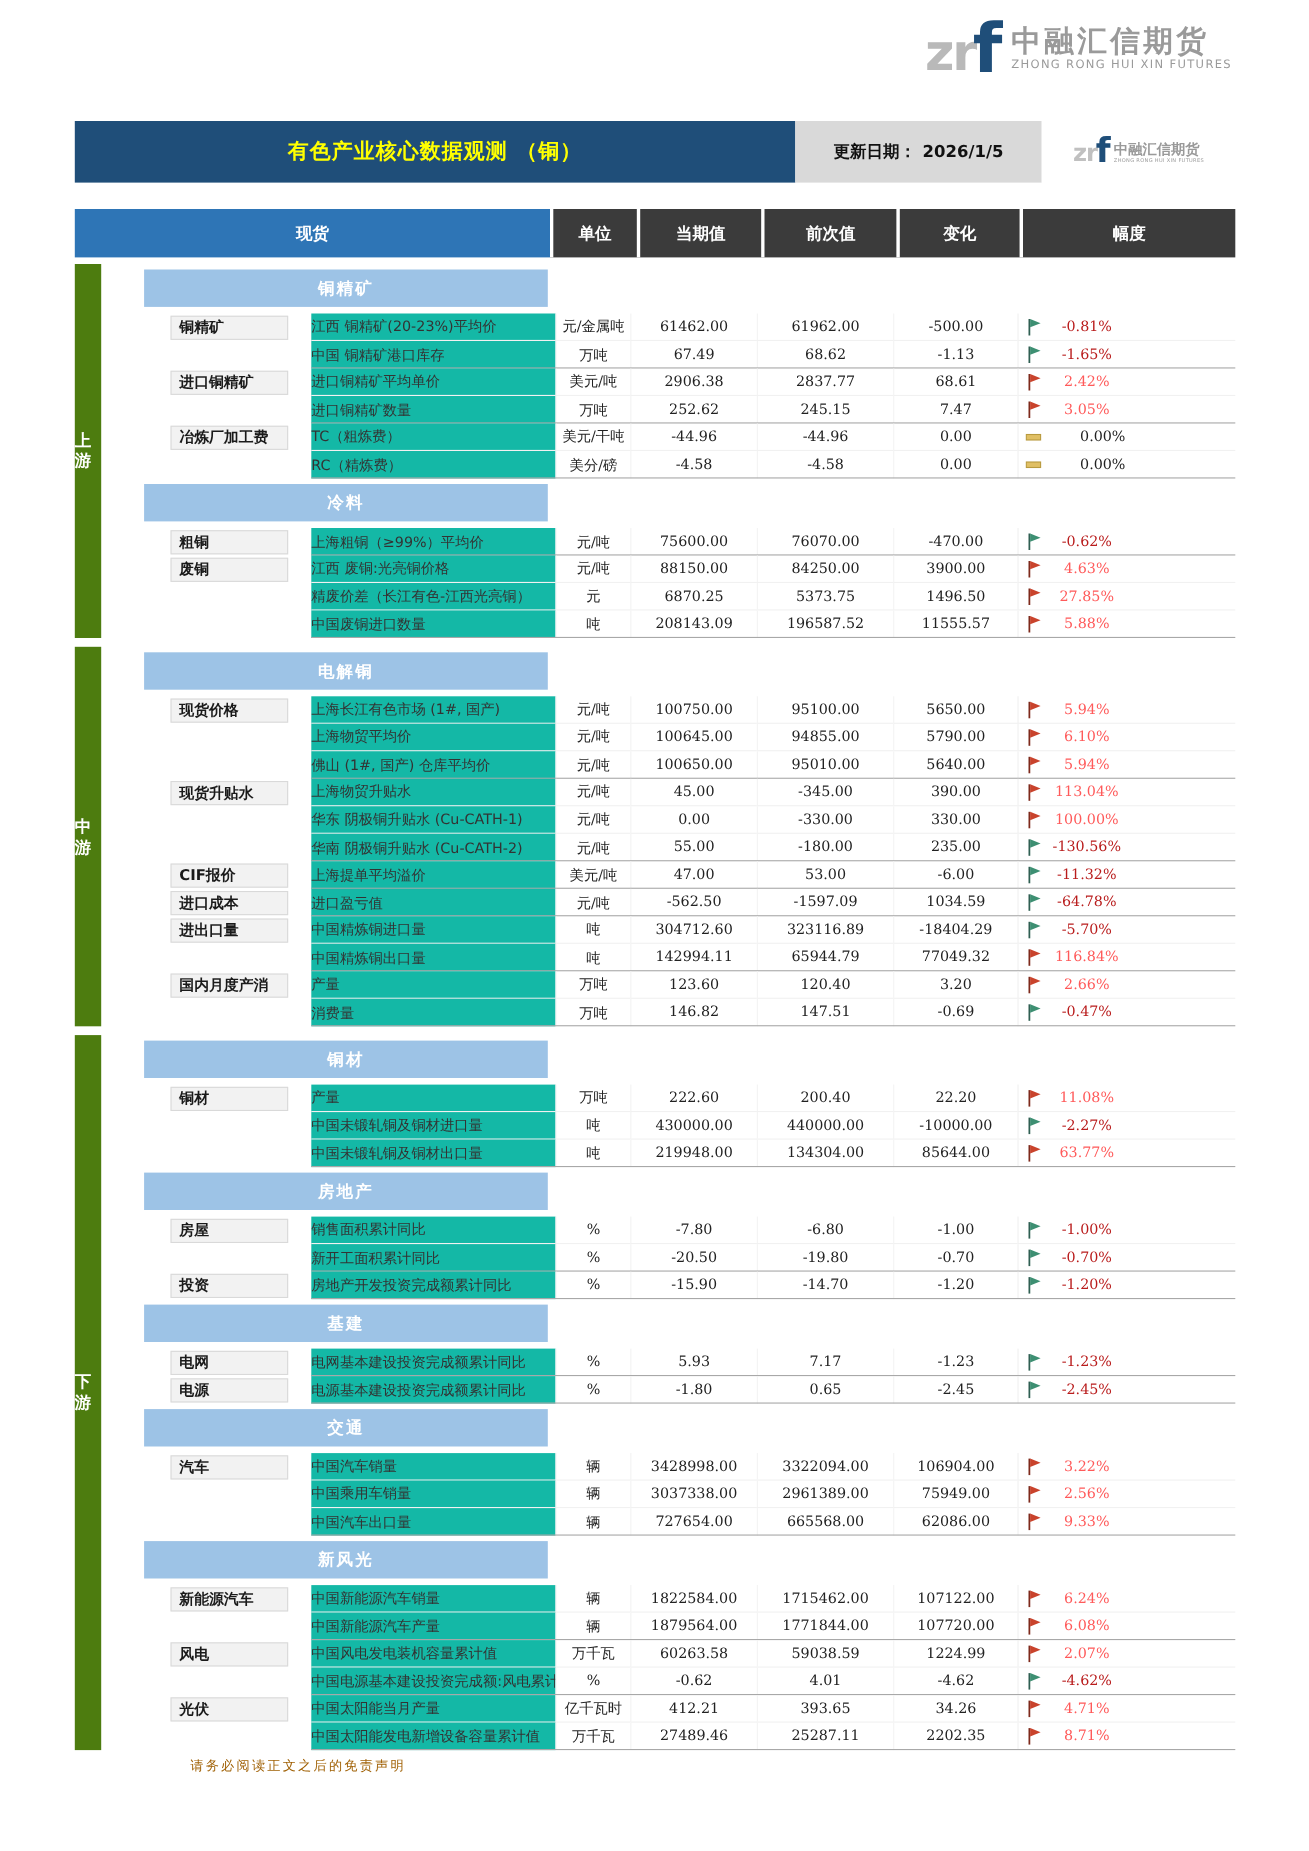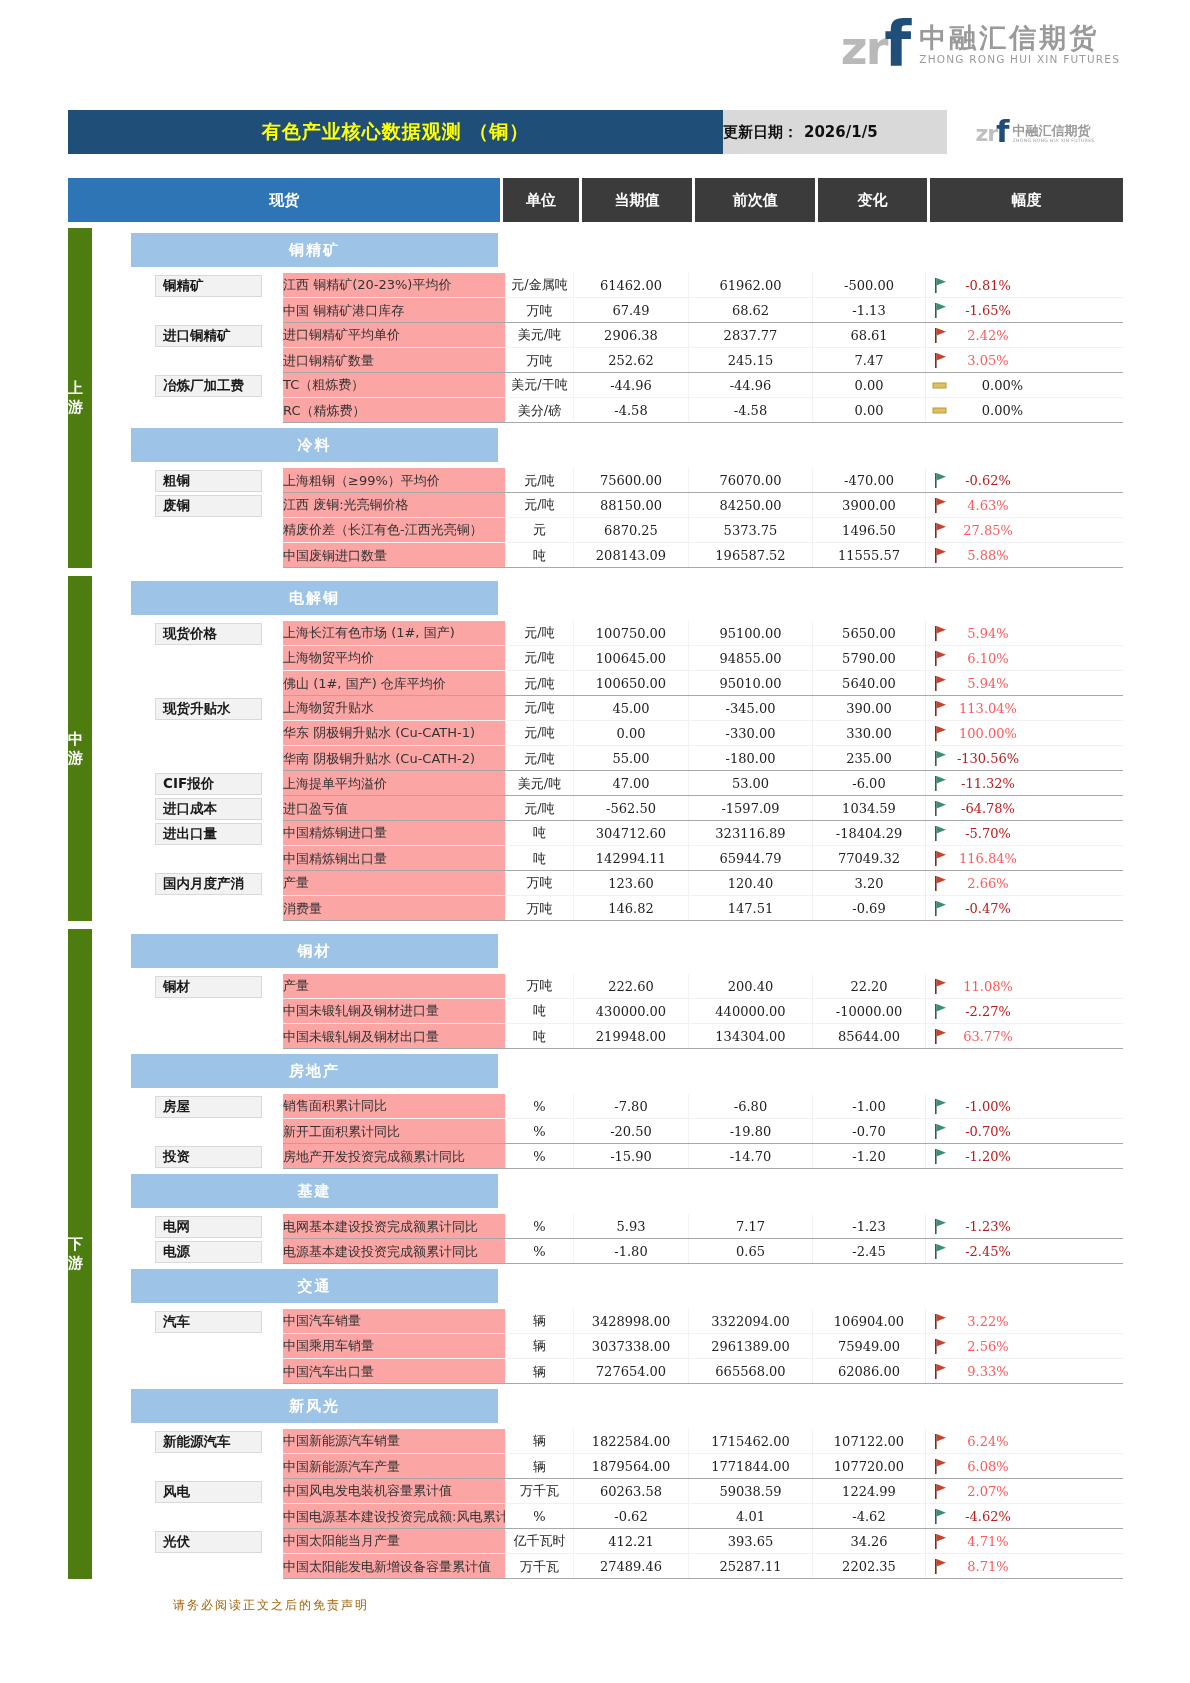--- a/index.html
+++ b/index.html
@@ -12,24 +12,24 @@
   .top-logo { position:absolute; top:22px; right:70px; display:flex; align-items:flex-end; }
   .top-logo .zr { font-size:46px; font-weight:bold; color:#b9b9b9; letter-spacing:-2px; line-height:0.8; }
   .top-logo .f  { font-size:62px; font-weight:bold; color:#1f4e79; line-height:0.72; margin-left:-2px; }
   .top-logo .lt { margin-left:8px; padding-bottom:2px; }
   .top-logo .lt-cn { font-size:27px; font-weight:bold; color:#9a9a9a; letter-spacing:3px; line-height:1.05; }
   .top-logo .lt-en { font-size:10.5px; color:#9a9a9a; letter-spacing:1.2px; }
 
   
   .sheet { position:absolute; left:68px; top:110px; width:1055px; }
 
-  .title-bar { display:flex; height:44px; }
+  .title-bar { display:flex; height:56px; }
   .title-dark { width:655px; background:#1f4e79; display:flex; align-items:center; justify-content:center; }
   .title-dark span { color:#ffff00; font-size:19px; font-weight:bold; letter-spacing:1px; }
-  .title-date { width:224px; background:#d9d9d9; display:flex; align-items:center; gap:6px; }
+  .title-date { width:224px; background:#d9d9d9; display:flex; align-items:center; justify-content:center; gap:6px; }
   .title-date span { color:#111; font-size:15px; font-weight:bold; }
   .title-logo { width:176px; background:#ffffff; display:flex; align-items:center; justify-content:center; }
   .mini-logo { display:flex; align-items:flex-end; }
   .mini-logo .zr { font-size:22px; font-weight:bold; color:#c0c0c0; letter-spacing:-1px; line-height:.8; }
   .mini-logo .f  { font-size:31px; font-weight:bold; color:#1f4e79; line-height:.7; margin-left:-1px; }
   .mini-logo .lt { margin-left:3px; }
   .mini-logo .lt-cn { font-size:13px; font-weight:bold; color:#9a9a9a; line-height:1.05; }
   .mini-logo .lt-en { font-size:4.6px; color:#9a9a9a; letter-spacing:.3px; }
 
   
@@ -53,21 +53,21 @@
   .group { position:relative; }
   .group::after { content:""; position:absolute; left:152px; right:0; bottom:0; height:1px; background:#a8a8a8; }
 
   .row { display:flex; height:25px; align-items:center; }
   .cell { height:100%; display:flex; align-items:center; }
   .c-cat  { width:131px; }
   .cat-box { margin-left:24px; width:107px; height:22px; background:#f2f2f2; border:1px solid #d9d9d9;
              display:flex; align-items:center; padding-left:7px;
              font-weight:bold; font-size:13.5px; color:#1a1a1a; font-family:"DejaVu Sans","Liberation Sans",sans-serif; }
   .c-gap  { width:21px; }
-  .c-item { width:222px; background:#fca5a5; font-size:13px; color:#333; white-space:nowrap; overflow:hidden; }
+  .c-item { width:222px; background:#14b8a6; font-size:13px; color:#333; white-space:nowrap; overflow:hidden; }
   .c-unit { width:68px;  justify-content:center; }
   .c-cur  { width:115px; justify-content:center; }
   .c-prev { width:124px; justify-content:center; }
   .c-chg  { width:113px; justify-content:center; }
   .c-rng  { width:198px; border-left:1px solid #f0f0f0; }
   .c-unit,.c-cur,.c-prev,.c-chg { border-left:1px solid #f3f3f3; }
   .num, .c-unit { font-family:"DejaVu Serif","Liberation Serif",serif; font-size:13px; color:#222; }
   .row:not(:last-child) .c-item, .row:not(:last-child) .c-unit, .row:not(:last-child) .c-cur,
   .row:not(:last-child) .c-prev, .row:not(:last-child) .c-chg, .row:not(:last-child) .c-rng
     { border-bottom:1px solid #f1f1f1; }

